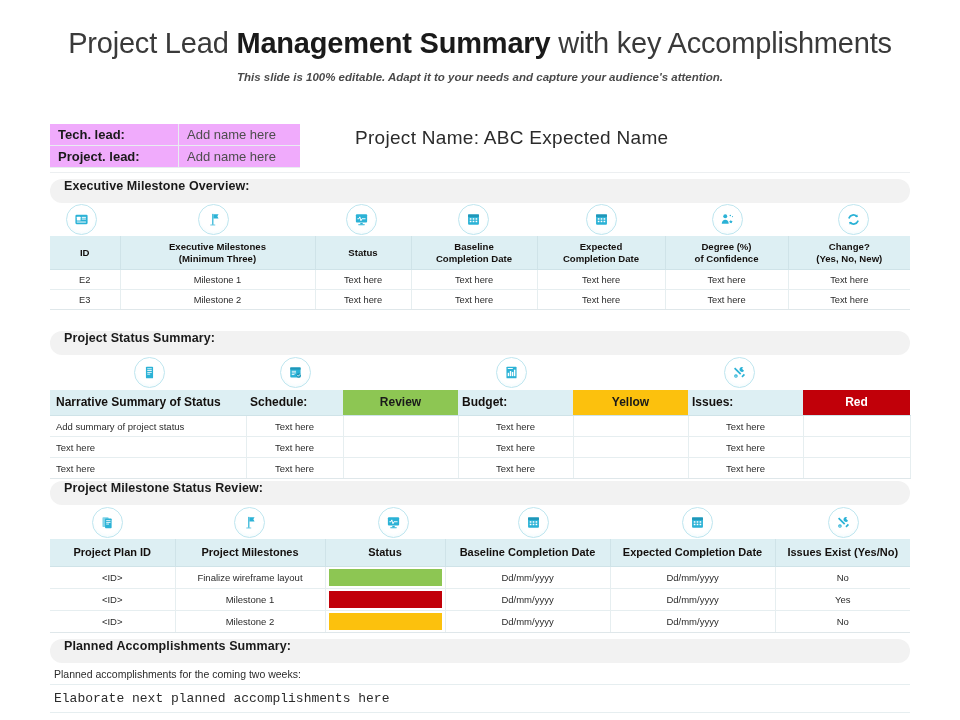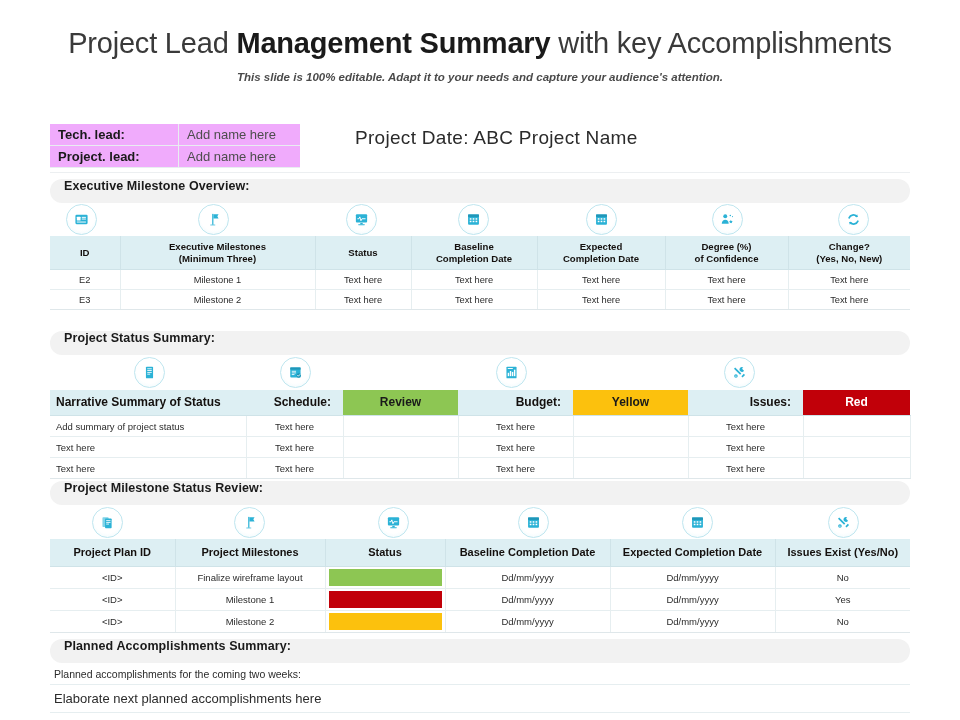--- a/index.html
+++ b/index.html
@@ -103,21 +103,21 @@
   table.grid th{border-right:1px solid #cfe3e8;}
   table.grid th:last-child{border-right:0;}
   table.grid tr:last-child td{border-bottom:1px solid #dfe7ea;}
 
   
   table.status th{
     font-size:12px;line-height:13px;padding:6px 4px;
     border-right:0;background:#ddeff3;
   }
   table.status th.left{text-align:left;padding-left:6px;}
-  table.status th.lbl{text-align:right;padding-right:12px;}
+  table.status th.lbl{text-align:left;padding-right:12px;}
   table.status th.green{background:#8dc653;color:#1a1a1a;}
   table.status th.yellow{background:#fcc10d;color:#1a1a1a;}
   table.status th.red{background:#c10009;color:#ffffff;}
   table.status td{
     font-size:9.5px;height:18px;border-right:1px solid #e6eef0;
   }
   table.status td.left{text-align:left;padding-left:6px;}
   table.status td.blank{border-right:1px solid #e6eef0;}
 
   
@@ -133,20 +133,21 @@
   .acc{position:absolute;left:50px;width:860px;}
   .accline1{
     font-size:10.5px;color:#2b2b2b;
     padding:4px 2px 4px 4px;
     border-bottom:1px solid #e6eef0;
   }
   .accline2{
     font-size:13px;color:#2b2b2b;
     padding:6px 2px 6px 4px;
     border-bottom:1px solid #e6eef0;
+    font-family:Liberation Mono, monospace;
   }
 </style>
 </head>
 <body>
 
 <div class="slide">
 
   <div class="title">
     <span>Project Lead </span><b>Management Summary</b><span> with key Accomplishments</span>
   </div>
@@ -158,21 +159,21 @@
           <tr>
         <td class="k">Tech. lead:</td>
         <td class="v">Add name here</td>
       </tr>
       <tr>
         <td class="k">Project. lead:</td>
         <td class="v">Add name here</td>
       </tr>
     </tbody>
       </table>
-    <div class="projname">Project Date: ABC Project Name</div>
+    <div class="projname">Project Name: ABC Expected Name</div>
     <div class="leadrule"></div>
   </div>
 
   <div class="sectionbar" style="top:179px">
     <span>Executive Milestone Overview:</span>
   </div>
 
   <div class="iconrow" style="top:202px">
     <div class="iconcell" style="left:14px">
       <div class="ic">

